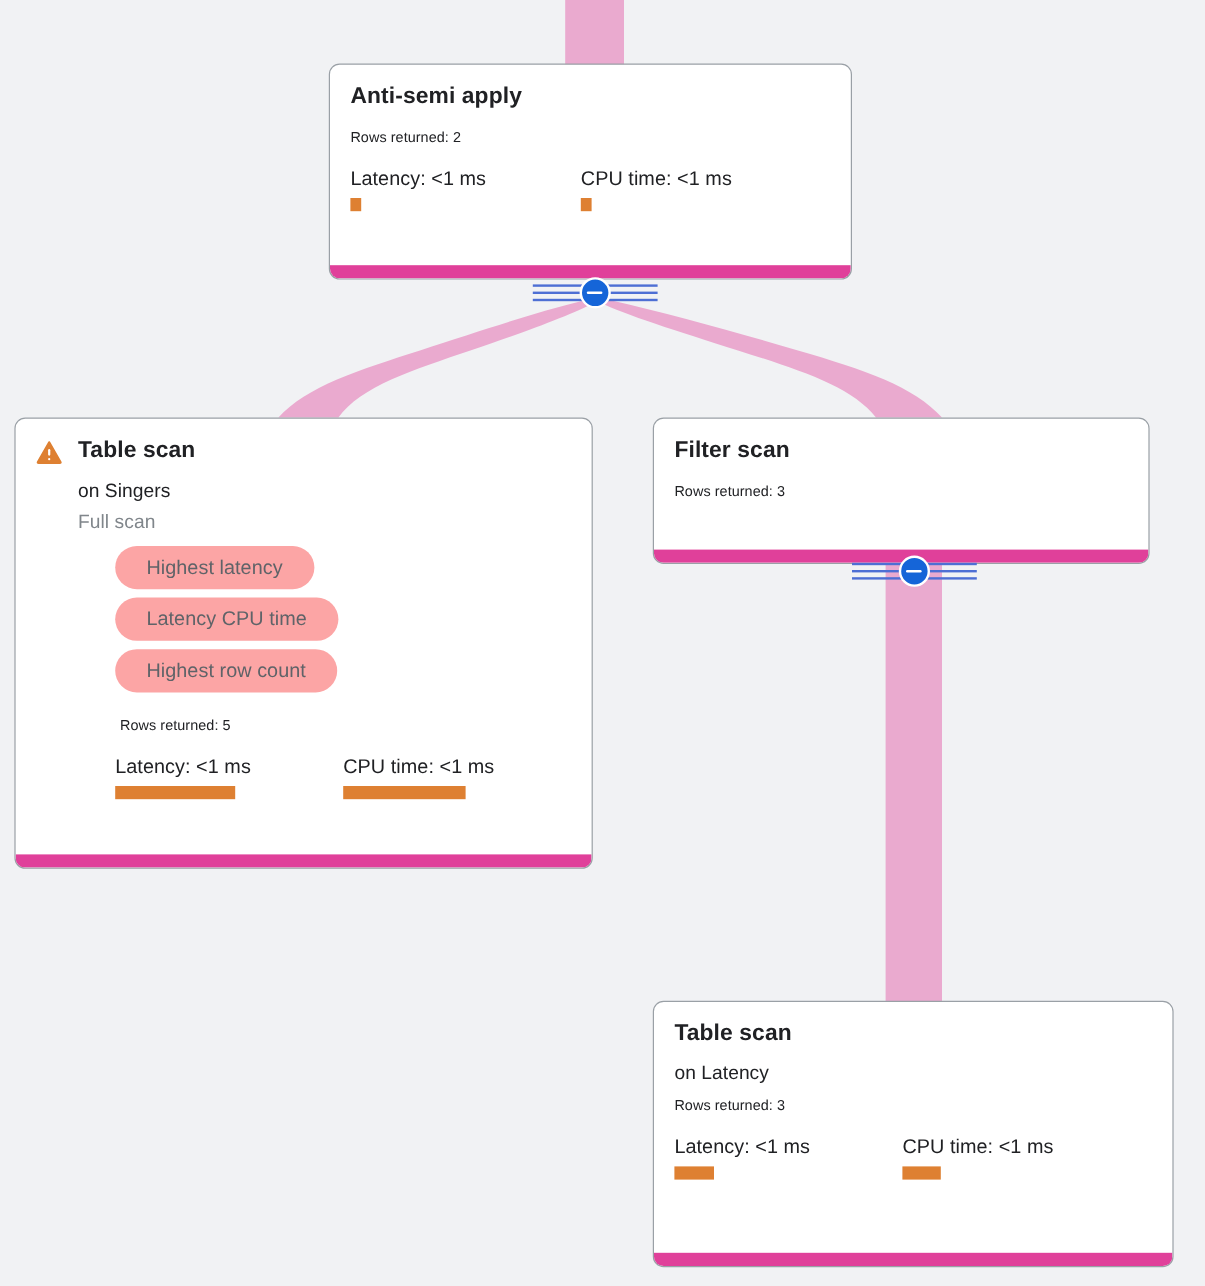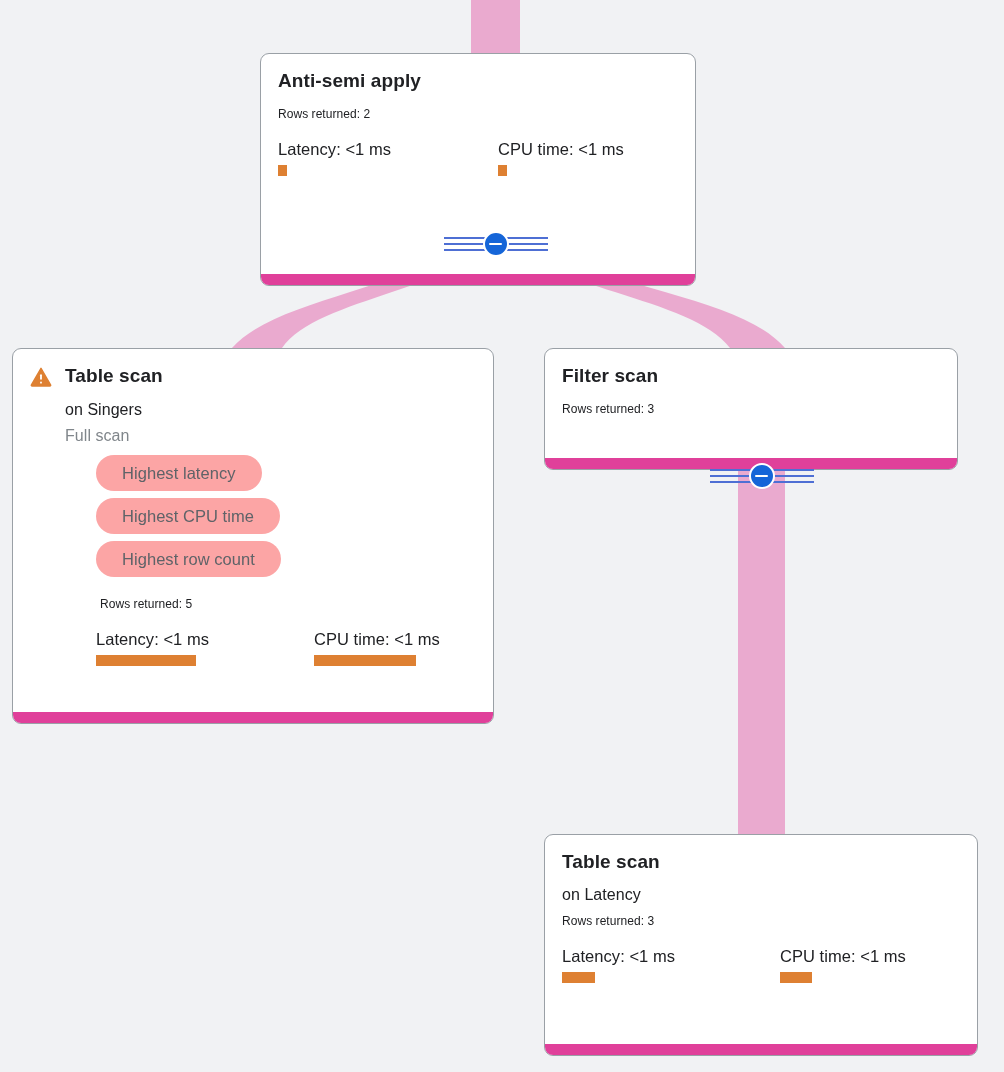--- a/index.html
+++ b/index.html
@@ -109,21 +109,20 @@
     margin-bottom: 7px;
     letter-spacing: 0.05px;
     white-space: nowrap;
   }
   .chip-row { display: block; }
 
   
   .metrics {
     display: flex;
     margin-top: 12px;
-    gap: 28px;
   }
   .metric {
     flex: 0 0 auto;
   }
   .metric-label {
     font-size: 16.5px;
     color: #202124;
     line-height: 21px;
     letter-spacing: 0.05px;
     white-space: nowrap;
@@ -203,21 +202,21 @@
              C 560,262 610,276 665,292
              C 720,308 762,322 785,348
              L 730,348
              C 710,322 665,308 615,292
              C 565,276 520,262 500,252
              Z"></path>
 
     <rect x="738" y="468" width="47" height="368" fill="#eaaacf"></rect>
   </svg>
 
-  <div class="node-card" id="node-anti-semi-apply" style="left:260px; top:53px; width:436px; height:233px;">
+  <div class="node-card" id="node-anti-semi-apply" style="left:274px; top:53px; width:436px; height:180px;">
     <div class="card-body">
       <div class="title-row">
         <div class="node-title">Anti-semi apply</div>
       </div>
       <div class="rows-line">Rows returned: 2</div>
       <div class="metrics">
         <div class="metric" style="width:192px;">
           <div class="metric-label">Latency: &lt;1 ms</div>
           <div class="metric-bar" style="width:9px;"></div>
         </div>
@@ -249,21 +248,21 @@
         </svg>
         <div class="node-title">Table scan</div>
       </div>
       <div class="sub-line" style="margin-left:35px;">on Singers</div>
       <div class="sub-line muted" style="margin-left:35px;">Full scan</div>
       <div class="chips" style="margin-left:66px;">
         <div class="chip-row">
           <span class="chip">Highest latency</span>
         </div>
         <div class="chip-row">
-          <span class="chip">Highest CPU time</span>
+          <span class="chip">Latency CPU time</span>
         </div>
         <div class="chip-row">
           <span class="chip">Highest row count</span>
         </div>
       </div>
       <div class="rows-line" style="margin-left:70px;">Rows returned: 5</div>
       <div class="metrics" style="margin-left:66px;">
         <div class="metric" style="width:190px;">
           <div class="metric-label">Latency: &lt;1 ms</div>
           <div class="metric-bar" style="width:100px;"></div>

